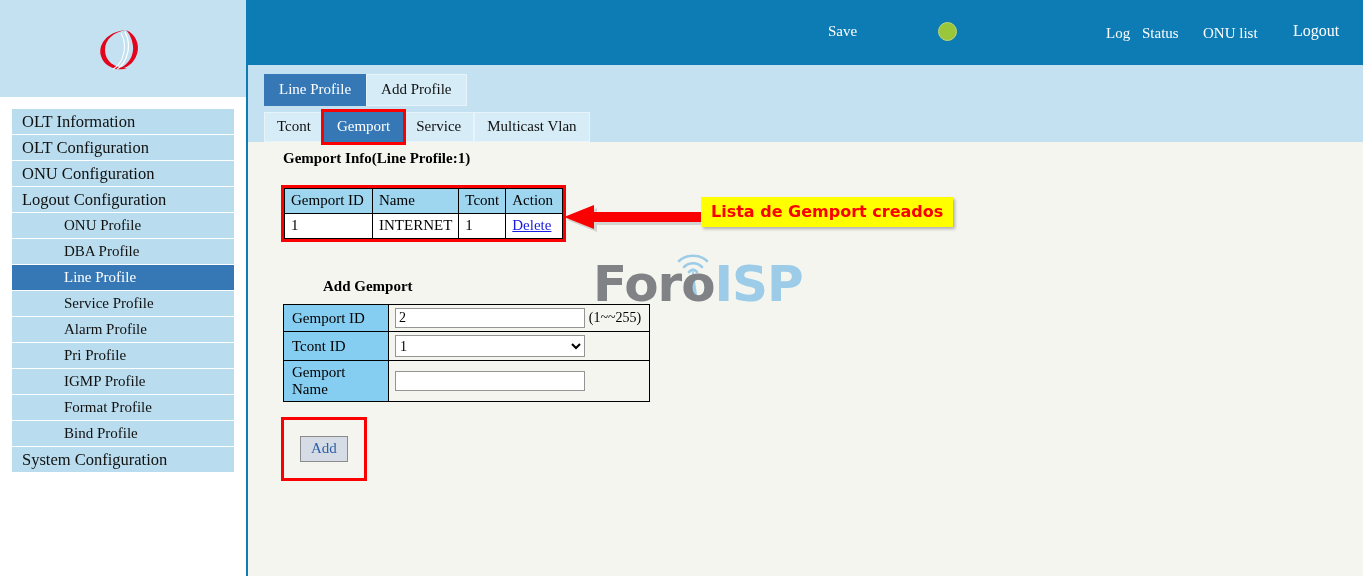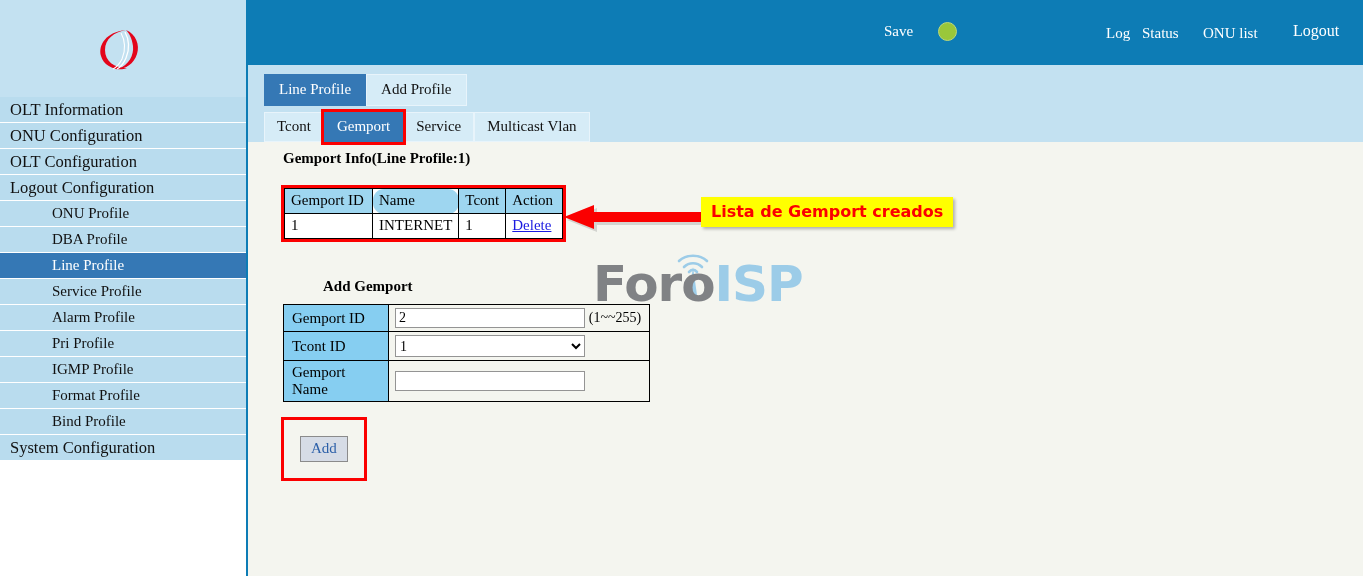--- a/index.html
+++ b/index.html
@@ -56,21 +56,21 @@
   .logo-text {
     font-family: "DejaVu Sans", sans-serif;
     font-size: 35px;
     font-weight: bold;
     color: #0d4a2a;
     letter-spacing: -0.5px;
   }
 
   .menu {
     list-style: none;
-    margin: 0;
+    margin: 12px;
     padding: 0;
     background: #ffffff;
   }
   .menu li {
     background: #b9dcee;
     color: #111111;
     font-size: 16.5px;
     height: 25px;
     line-height: 25px;
     padding-left: 10px;
@@ -98,21 +98,21 @@
     background: #0d7cb5;
     box-sizing: border-box;
   }
   .hdr-link {
     position: absolute;
     color: #ffffff;
     font-size: 15px;
     cursor: pointer;
     white-space: nowrap;
   }
-  .hdr-save   { left: 636px; top: 23px; }
+  .hdr-save   { left: 580px; top: 23px; }
   .hdr-log    { left: 858px; top: 25px; }
   .hdr-status { left: 894px; top: 25px; }
   .hdr-onu    { left: 955px; top: 25px; }
   .hdr-logout { left: 1045px; top: 22px; font-size: 16px; }
   .status-dot {
     position: absolute;
     left: 690px;
     top: 22px;
     width: 19px;
     height: 19px;
@@ -201,21 +201,21 @@
     text-align: left;
     font-weight: normal;
     padding: 3px 6px 4px 6px;
     height: 21px;
     box-sizing: border-box;
   }
   table.grid th {
     background: #9ed6f0;
   }
   .col-gid   { width: 88px; }
-  .col-name  { width: 83px; border-radius: 11px; }
+  .col-name  { width: 83px; }
   .col-tcont { width: 38px; }
   .col-act   { width: 57px; }
   a.link {
     color: #1a1ae0;
     text-decoration: underline;
     cursor: pointer;
     margin-top: 15px;
   }
 
   
@@ -350,22 +350,22 @@
             <path d="M30 5 C40 9, 44 20, 41 29 C38 39, 29 44, 22 44 C33 40, 38 30, 37 21 C36 13, 33 8, 30 5 Z" fill="#e3051b"></path>
             <path d="M29 7 C33 14, 34 24, 30 33 C27 40, 23 43, 21 44" fill="none" stroke="#ffffff" stroke-width="1.3"></path>
             <path d="M25 8 C29 15, 30 25, 26 34 C23 40, 19 43, 17 44" fill="none" stroke="#ffffff" stroke-width="1.1"></path>
           </svg>
         </span>
       </div>
     </div>
 
     <ul class="menu">
       <li>OLT Information</li>
+      <li>OLT Configuration</li>
       <li>ONU Configuration</li>
-      <li>OLT Configuration</li>
       <li>Logout Configuration</li>
       <li class="sub">ONU Profile</li>
       <li class="sub">DBA Profile</li>
       <li class="sub active">Line Profile</li>
       <li class="sub">Service Profile</li>
       <li class="sub">Alarm Profile</li>
       <li class="sub">Pri Profile</li>
       <li class="sub">IGMP Profile</li>
       <li class="sub">Format Profile</li>
       <li class="sub">Bind Profile</li>

